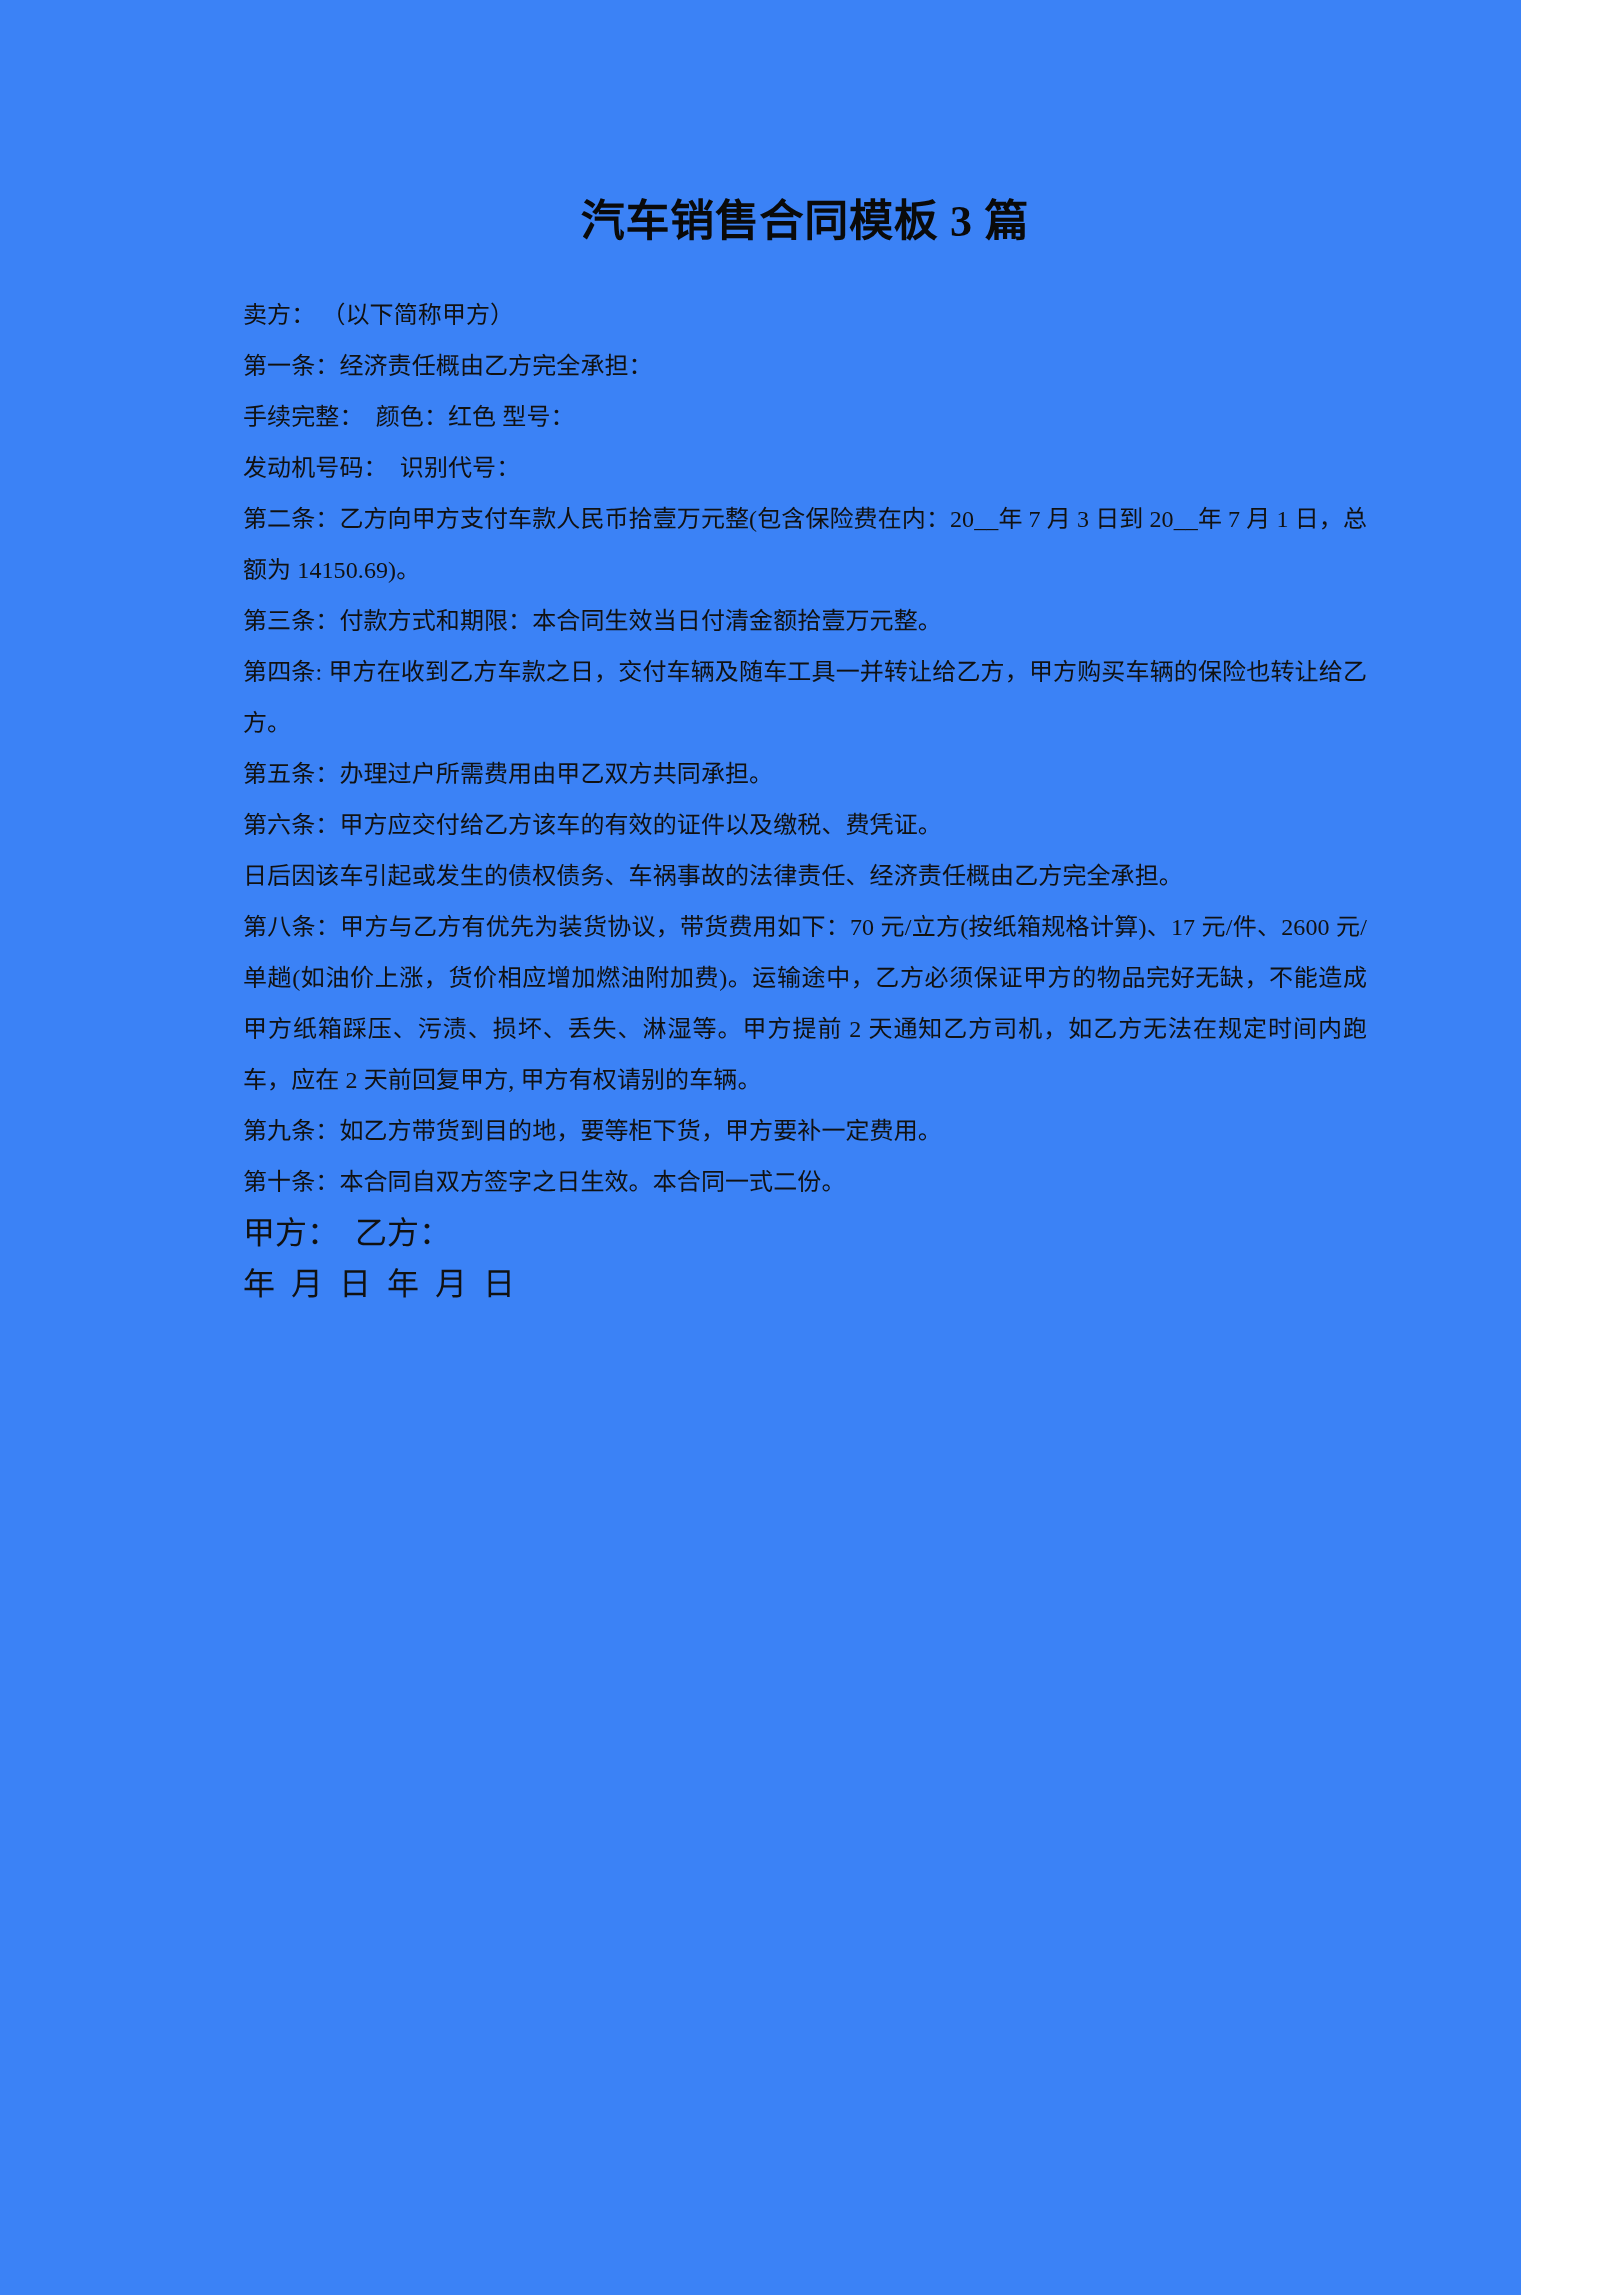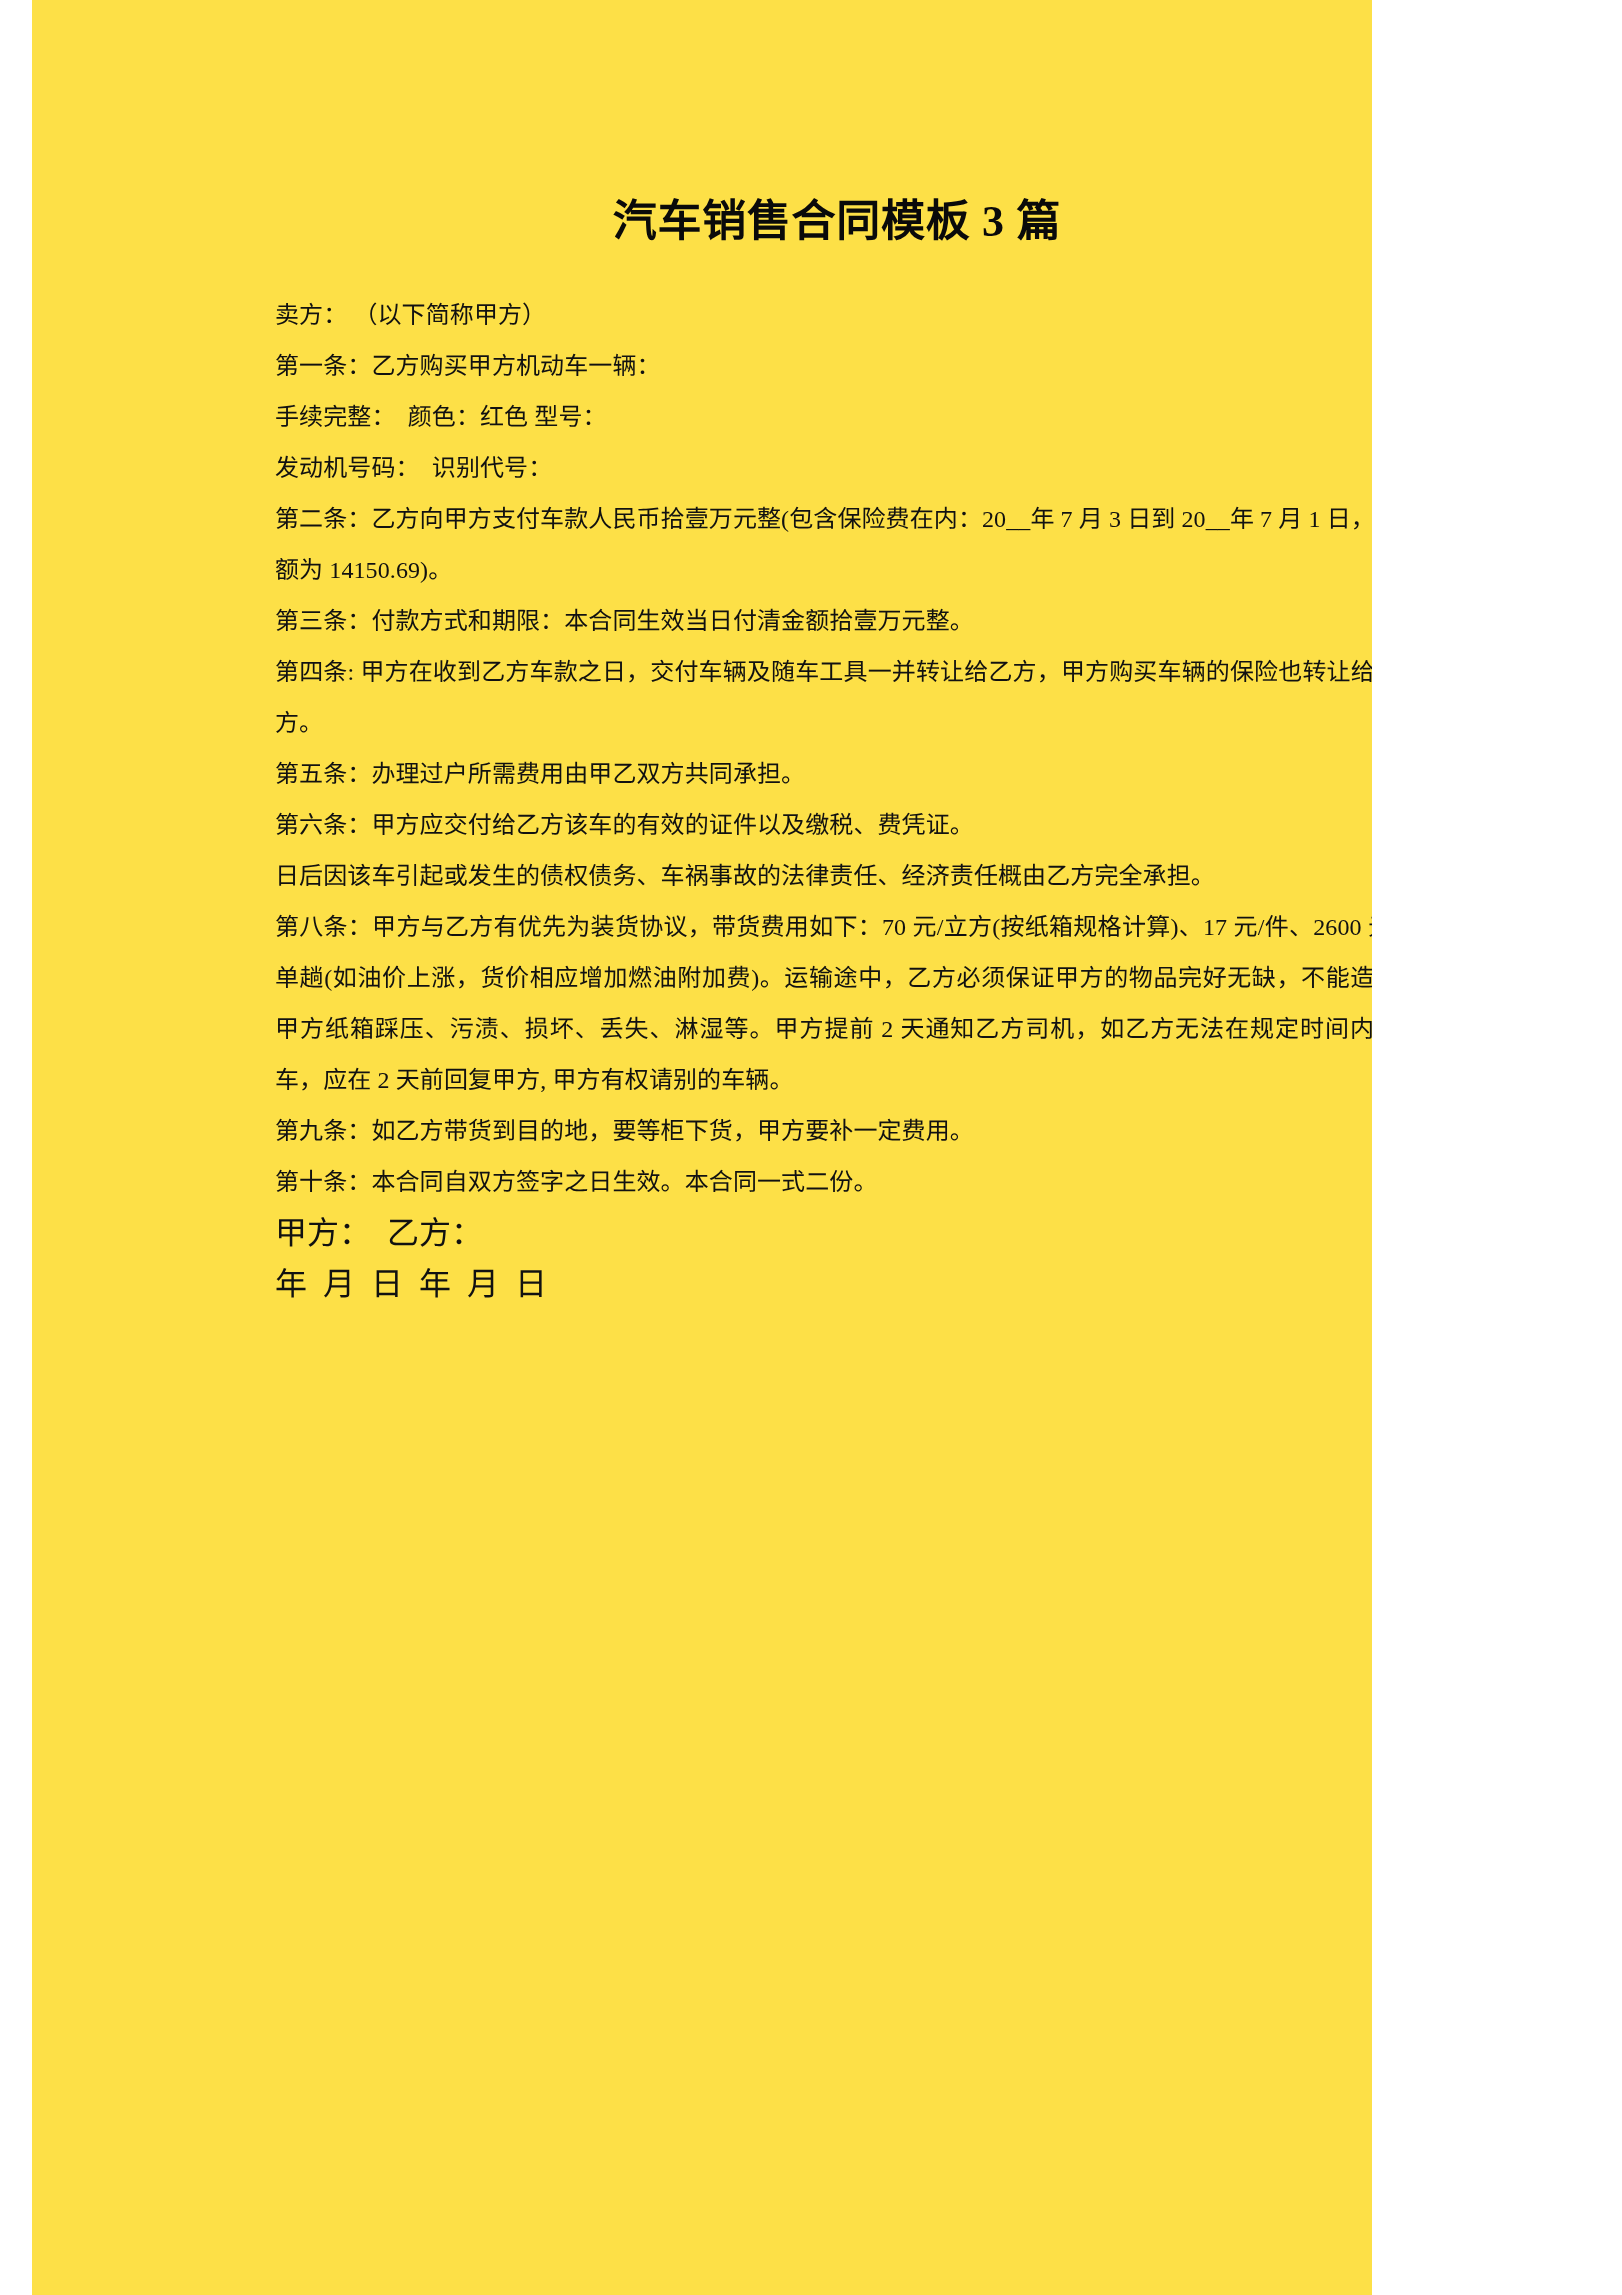--- a/index.html
+++ b/index.html
@@ -6,26 +6,25 @@
   html, body {
     margin: 0;
     padding: 0;
     background: #ffffff;
   }
   body {
     font-family: "Liberation Serif", "DejaVu Serif", serif;
   }
   .page {
     position: relative;
-    width: 1340px;
+    width: 1521px;
     height: 2295px;
-    background: #fde047;
+    background: #3b82f6;
     box-sizing: border-box;
     overflow: hidden;
-    margin-left: 32px;
   }
   .doc-body {
     position: absolute;
     left: 243px;
     top: 194px;
     width: 1124px;
   }
   .doc-title {
     font-size: 44px;
     font-weight: bold;
@@ -59,21 +58,21 @@
 </head>
 <body>
 
 <div class="page">
 
   <div class="doc-body">
 
     <h1 class="doc-title">汽车销售合同模板 3 篇</h1>
 
     <p class="para">卖方： （以下简称甲方）</p>
-    <p class="para">第一条：乙方购买甲方机动车一辆：</p>
+    <p class="para">第一条：经济责任概由乙方完全承担：</p>
     <p class="para">手续完整：  颜色：红色 型号：</p>
     <p class="para">发动机号码：  识别代号：</p>
     <p class="para">第二条：乙方向甲方支付车款人民币拾壹万元整(包含保险费在内：20__年 7 月 3 日到 20__年 7 月 1 日，总额为 14150.69)。</p>
     <p class="para">第三条：付款方式和期限：本合同生效当日付清金额拾壹万元整。</p>
     <p class="para">第四条: 甲方在收到乙方车款之日，交付车辆及随车工具一并转让给乙方，甲方购买车辆的保险也转让给乙方。</p>
     <p class="para">第五条：办理过户所需费用由甲乙双方共同承担。</p>
     <p class="para">第六条：甲方应交付给乙方该车的有效的证件以及缴税、费凭证。</p>
     <p class="para">日后因该车引起或发生的债权债务、车祸事故的法律责任、经济责任概由乙方完全承担。</p>
     <p class="para">第八条：甲方与乙方有优先为装货协议，带货费用如下：70 元/立方(按纸箱规格计算)、17 元/件、2600 元/单趟(如油价上涨，货价相应增加燃油附加费)。运输途中，乙方必须保证甲方的物品完好无缺，不能造成甲方纸箱踩压、污渍、损坏、丢失、淋湿等。甲方提前 2 天通知乙方司机，如乙方无法在规定时间内跑车，应在 2 天前回复甲方, 甲方有权请别的车辆。</p>
     <p class="para">第九条：如乙方带货到目的地，要等柜下货，甲方要补一定费用。</p>

